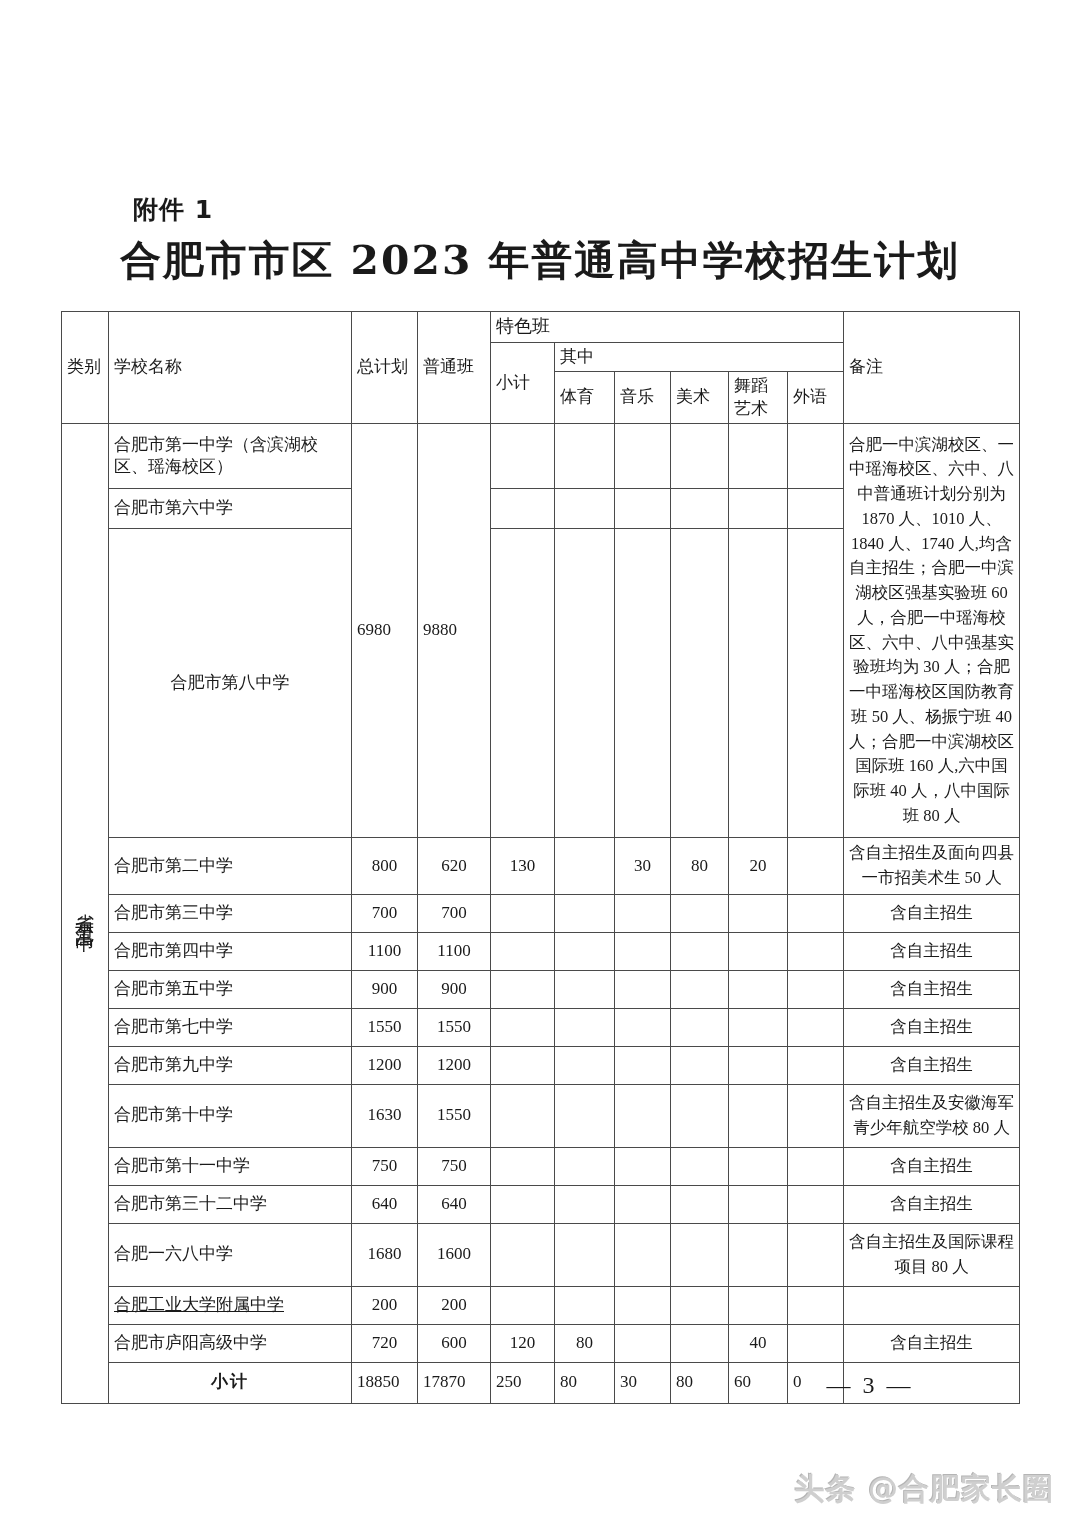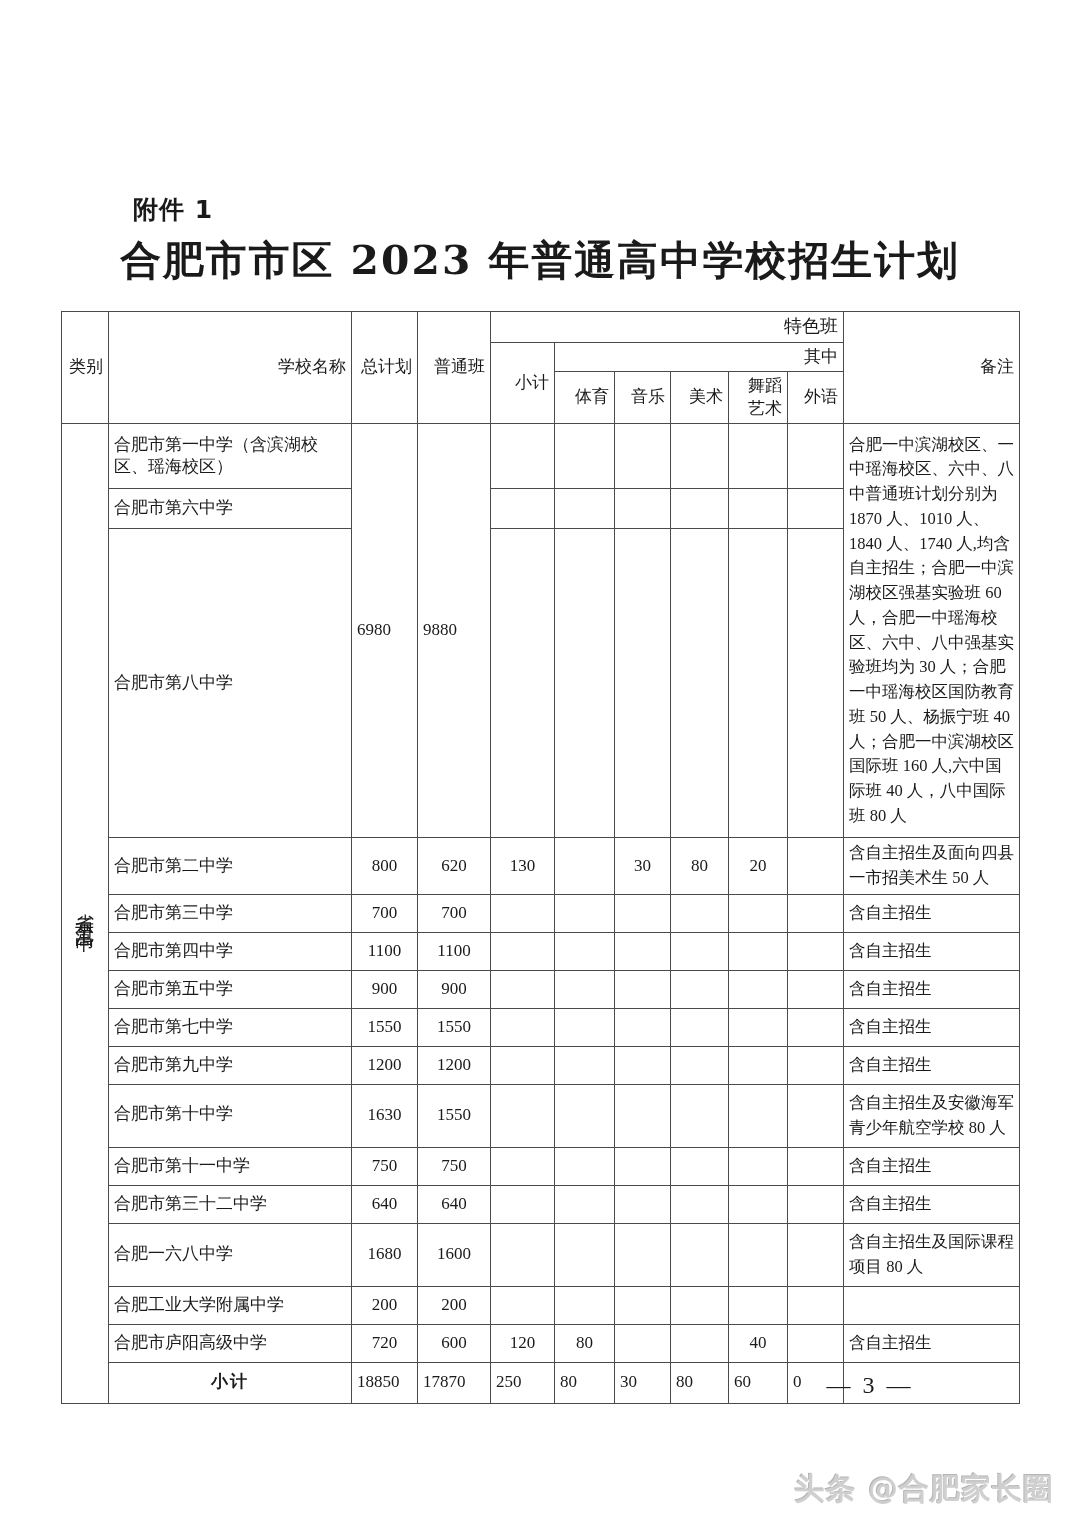--- a/index.html
+++ b/index.html
@@ -60,38 +60,38 @@
     line-height: 1.32;
   }
   table.plan th,
   table.plan td {
     border: 1px solid #4a4a4a;
     padding: 3px 5px;
     vertical-align: middle;
     font-weight: normal;
   }
   table.plan th {
-    text-align: right;
+    text-align: left;
   }
   .c-cat   { width: 47px; }
   .c-name  { width: 243px; }
   .c-total { width: 66px; }
   .c-norm  { width: 73px; }
   .c-sub   { width: 64px; }
   .c-pe    { width: 60px; }
   .c-mus   { width: 56px; }
   .c-art   { width: 58px; }
   .c-dance { width: 59px; }
   .c-lang  { width: 56px; }
   .c-note  { width: 176px; }
 
   .num { text-align: center; }
   .school { text-align: left; padding-left: 8px; }
   .note {
-    text-align: left;
+    text-align: center;
     padding-left: 7px;
     padding-right: 7px;
     font-size: 16.5px;
     line-height: 1.5;
     vertical-align: top;
     padding-top: 5px;
   }
   .note-mid { vertical-align: middle; padding-top: 3px; }
 
   .cat-cell {
@@ -116,21 +116,21 @@
     text-align: center;
     font-weight: bold;
     letter-spacing: 2px;
   }
 
   .hdr-special { font-size: 18px; }
   .hdr-tall { height: 40px; }
 
   
   .big-merge { vertical-align: middle; text-align: left; }
-  .name-merge-8 { vertical-align: bottom; padding-bottom: 78px; }
+  .name-merge-8 { vertical-align: bottom; padding-bottom: 78px; text-align: center; }
 
   
   .page-number {
     position: absolute;
     left: 0; right: 0;
     top: 1372px;
     text-align: center;
     font-size: 24px;
     letter-spacing: 3px;
     padding-left: 660px;
@@ -301,21 +301,21 @@
           <td class="num"></td>
           <td class="num"></td>
           <td class="num"></td>
           <td class="num"></td>
           <td class="num"></td>
           <td class="num"></td>
           <td class="note note-mid">含自主招生</td>
         </tr>
 
         <tr>
-          <td class="school" style="height:56px;font-family:Liberation Mono, monospace;">合肥市第十中学</td>
+          <td class="school" style="height:56px;">合肥市第十中学</td>
           <td class="num">1630</td>
           <td class="num">1550</td>
           <td class="num"></td>
           <td class="num"></td>
           <td class="num"></td>
           <td class="num"></td>
           <td class="num"></td>
           <td class="num"></td>
           <td class="note">含自主招生及安徽海军青少年航空学校 80 人</td>
         </tr>
@@ -353,21 +353,21 @@
           <td class="num"></td>
           <td class="num"></td>
           <td class="num"></td>
           <td class="num"></td>
           <td class="num"></td>
           <td class="num"></td>
           <td class="note">含自主招生及国际课程项目 80 人</td>
         </tr>
 
         <tr>
-          <td class="school" style="height:31px;">合肥工业大学附属中学</td>
+          <td class="school" style="height:31px;text-decoration:underline;">合肥工业大学附属中学</td>
           <td class="num">200</td>
           <td class="num">200</td>
           <td class="num"></td>
           <td class="num"></td>
           <td class="num"></td>
           <td class="num"></td>
           <td class="num"></td>
           <td class="num"></td>
           <td class="note note-mid"></td>
         </tr>

